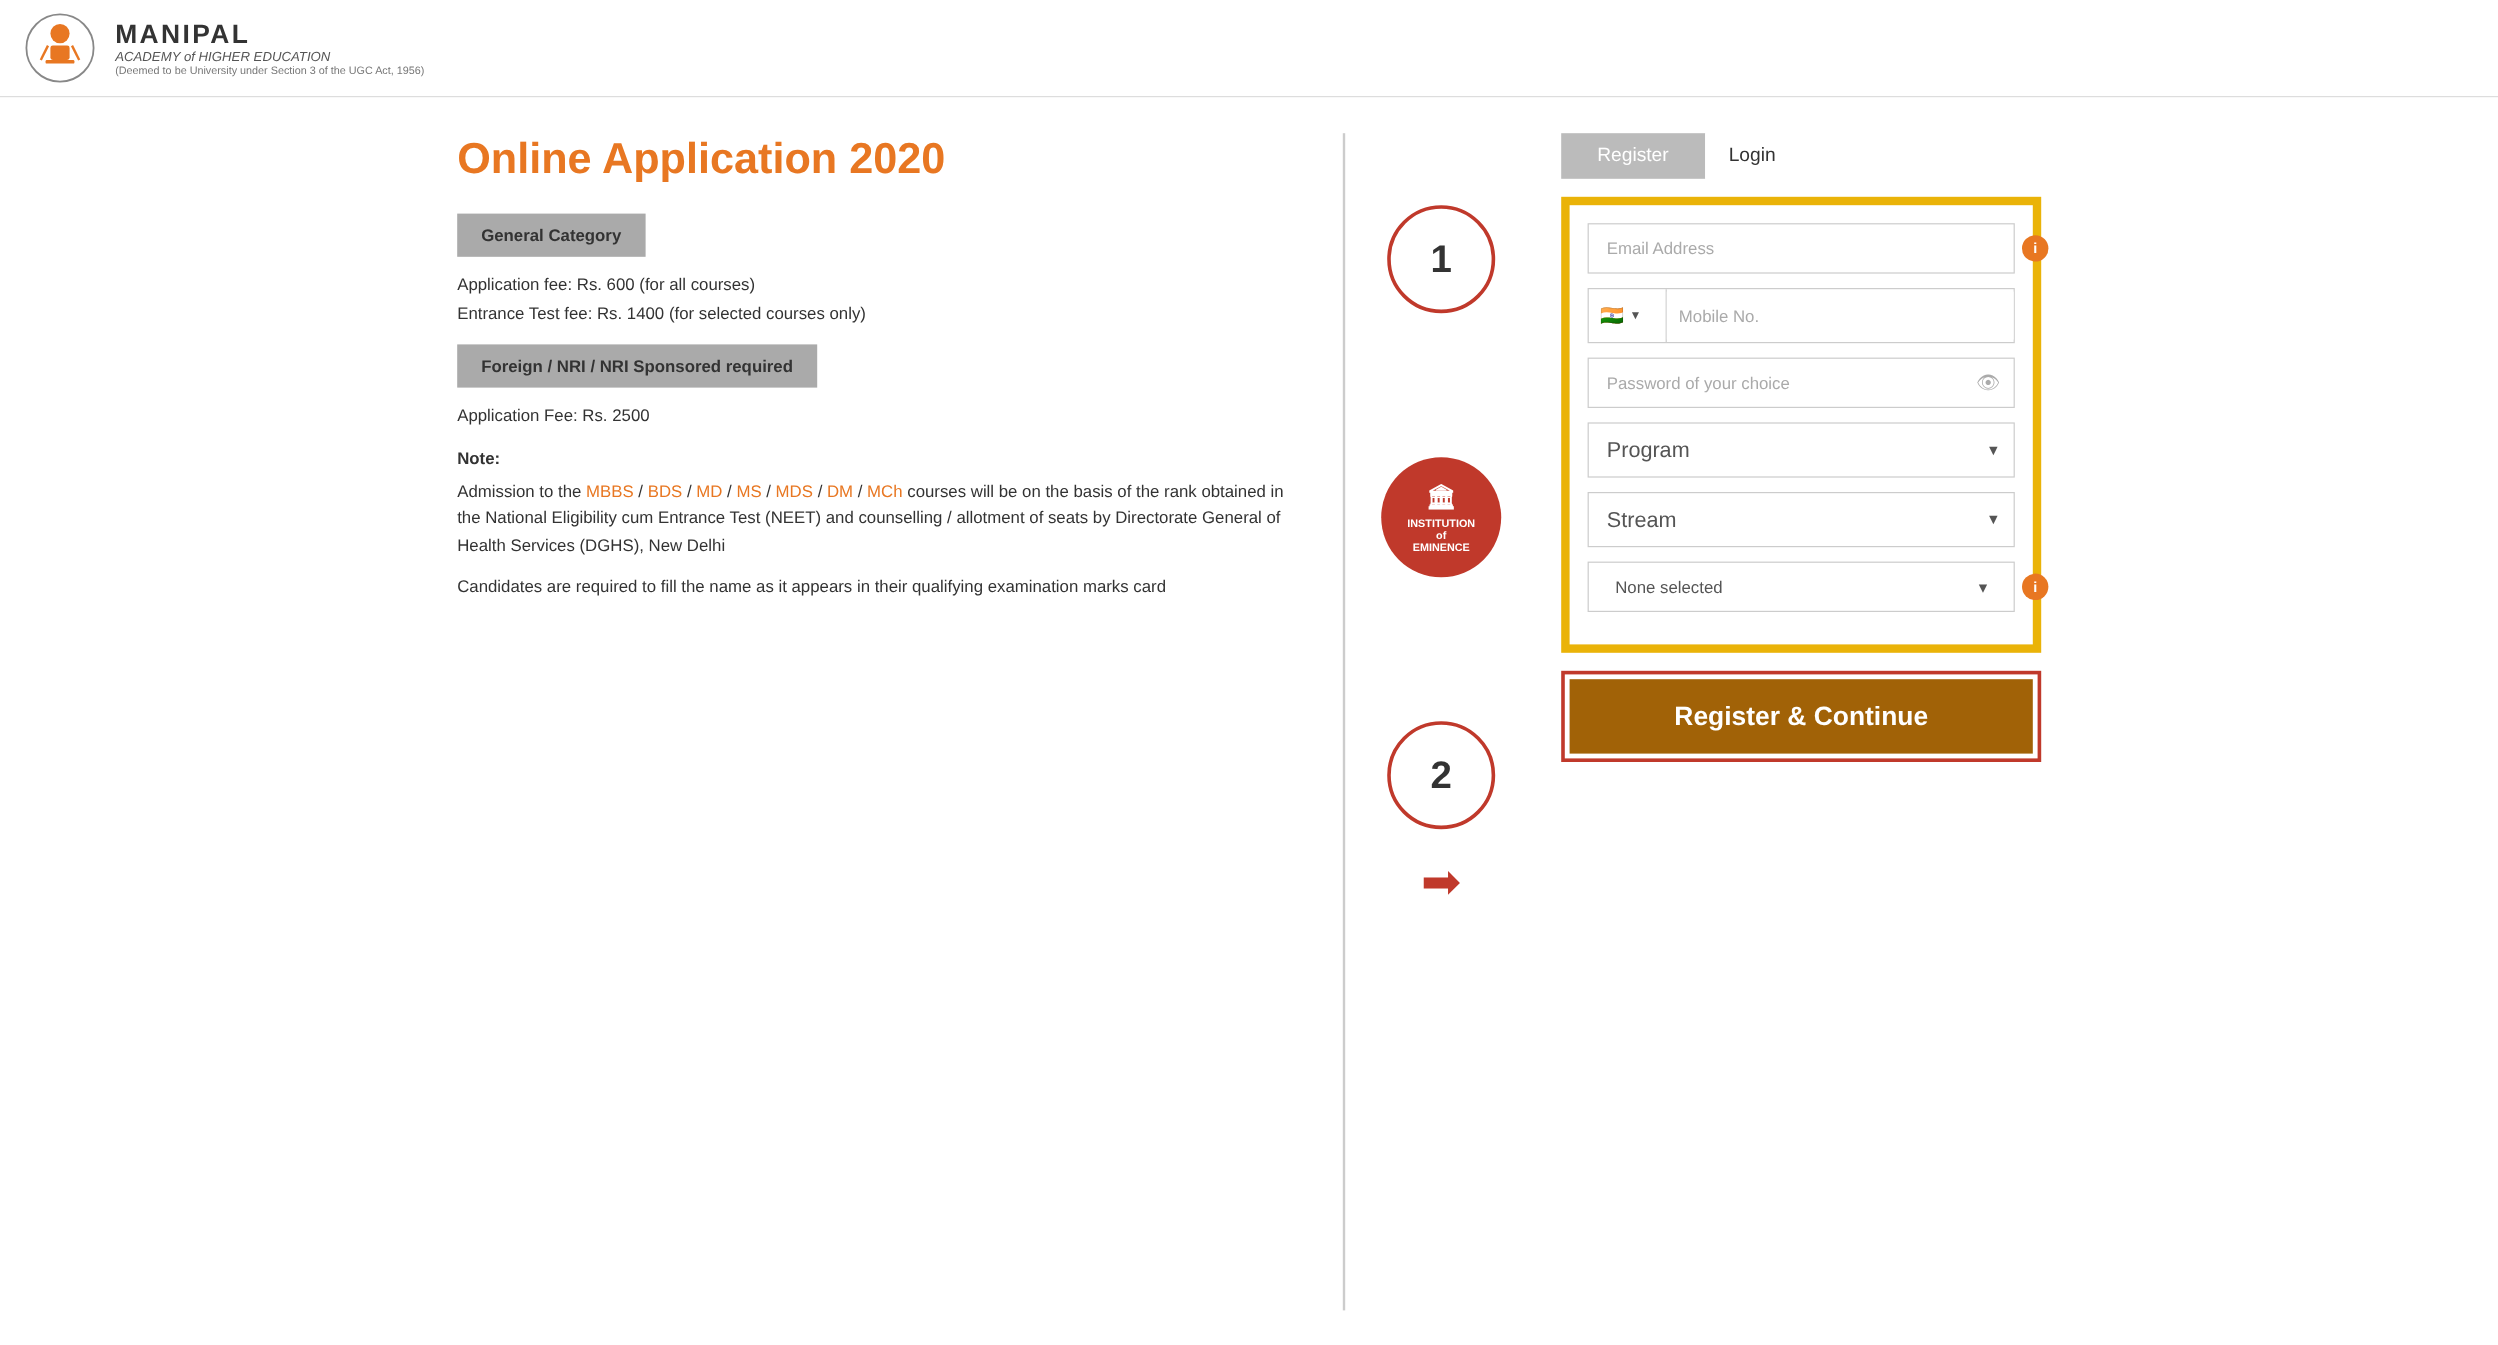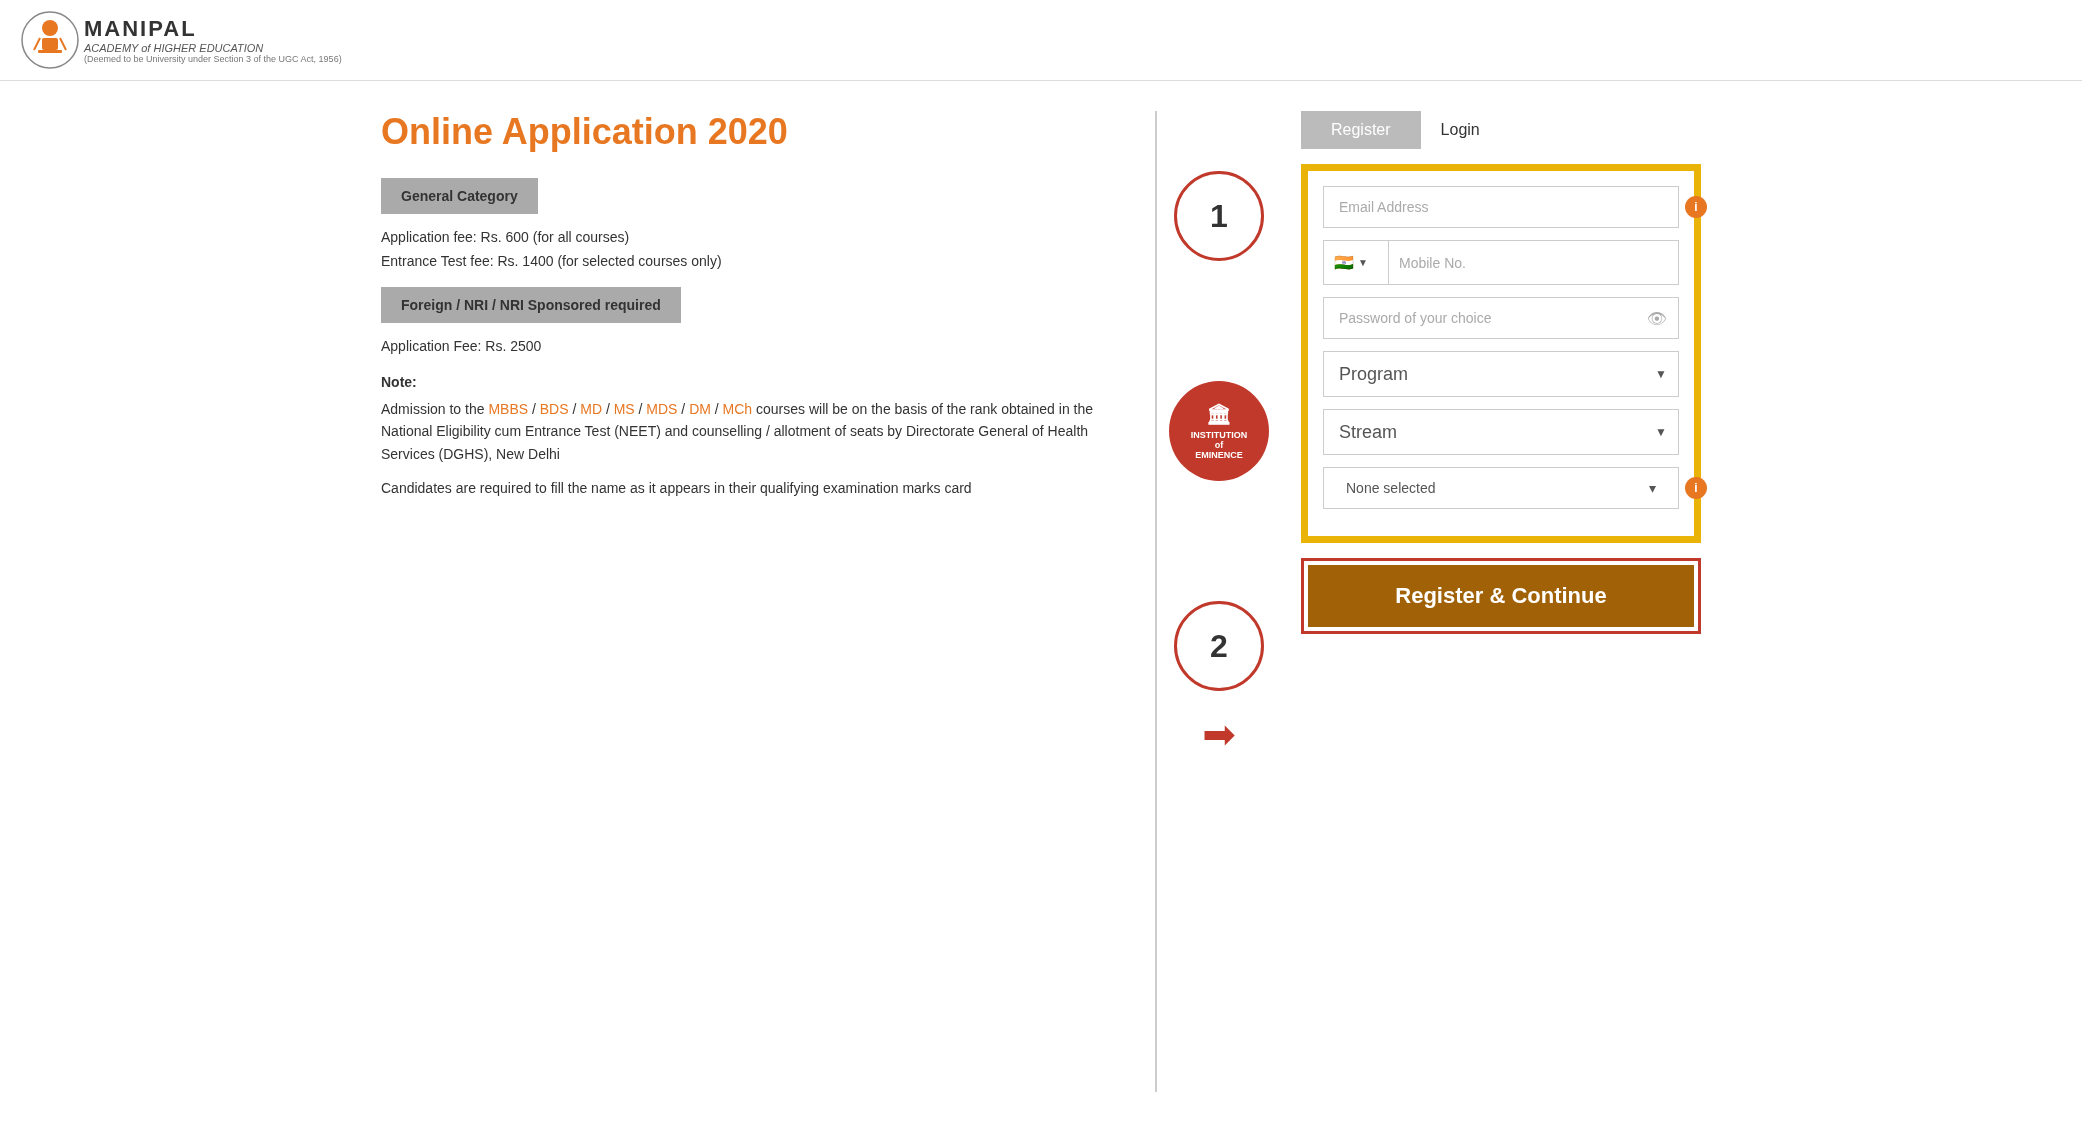--- a/index.html
+++ b/index.html
@@ -12,21 +12,21 @@
     .header {
       display: flex;
       align-items: center;
       padding: 10px 20px;
       border-bottom: 1px solid #ddd;
       background: #fff;
     }
     .logo-area {
       display: flex;
       align-items: center;
-      gap: 4px;
+      gap: 16px;
     }
     .logo-icon {
       width: 60px;
       height: 60px;
     }
     .logo-text {
       display: flex;
       flex-direction: column;
     }
     .logo-title {
@@ -41,21 +41,21 @@
       font-style: italic;
     }
     .logo-small {
       font-size: 9px;
       color: #777;
     }
     .main-container {
       display: flex;
       min-height: calc(100vh - 80px);
       padding: 30px 40px;
-      gap: 2px;
+      gap: 20px;
       max-width: 1400px;
       margin: 0 auto;
     }
     .left-panel {
       flex: 1;
       padding-right: 40px;
       border-right: 2px solid #ccc;
     }
     .page-title {
       font-size: 36px;

